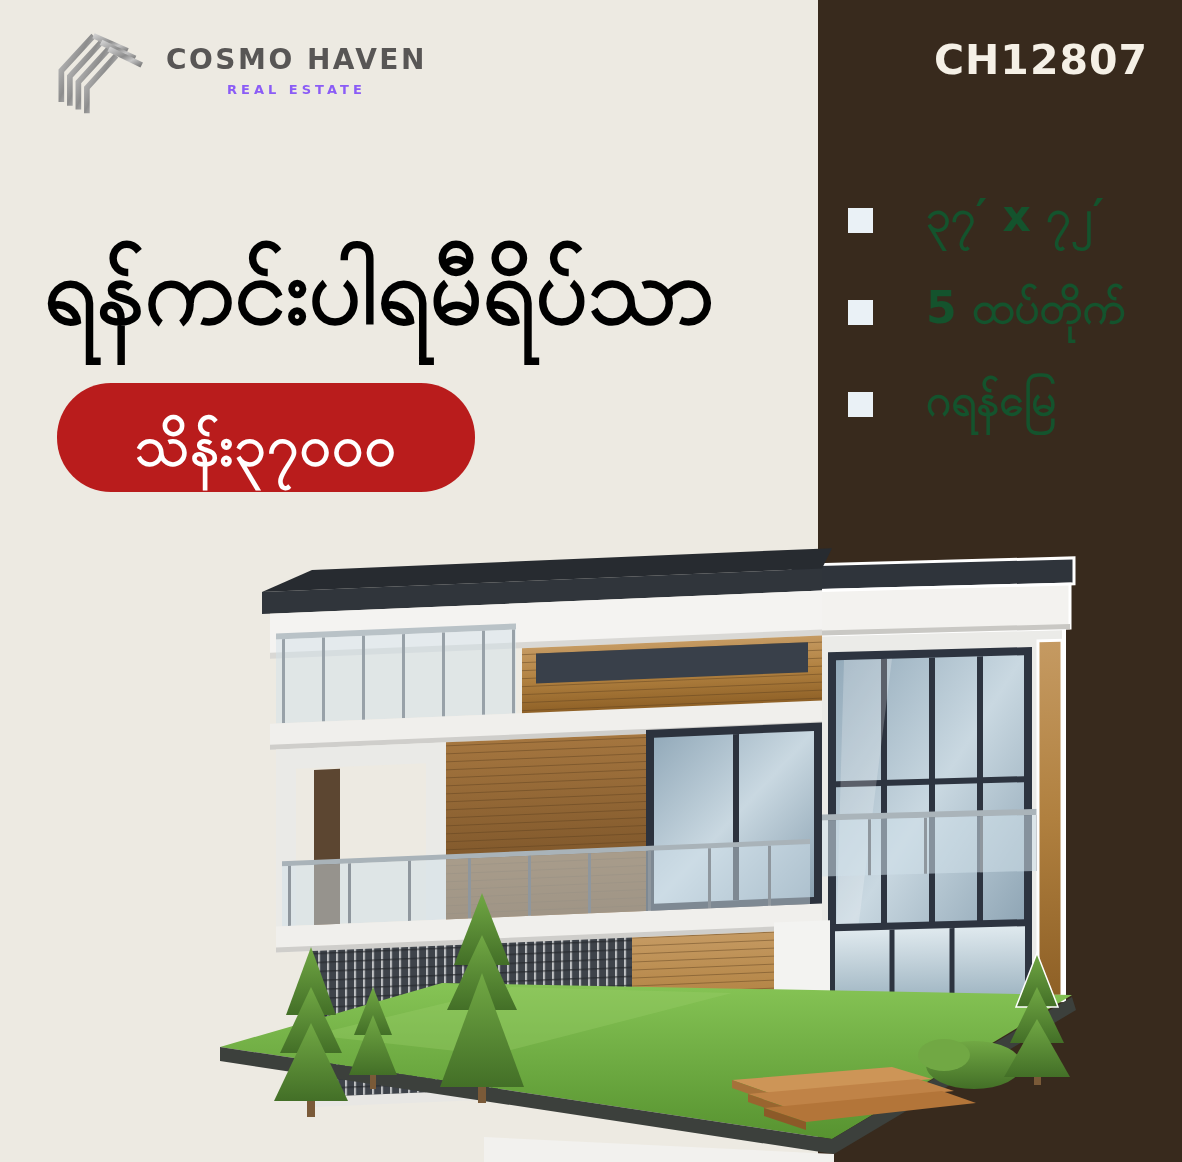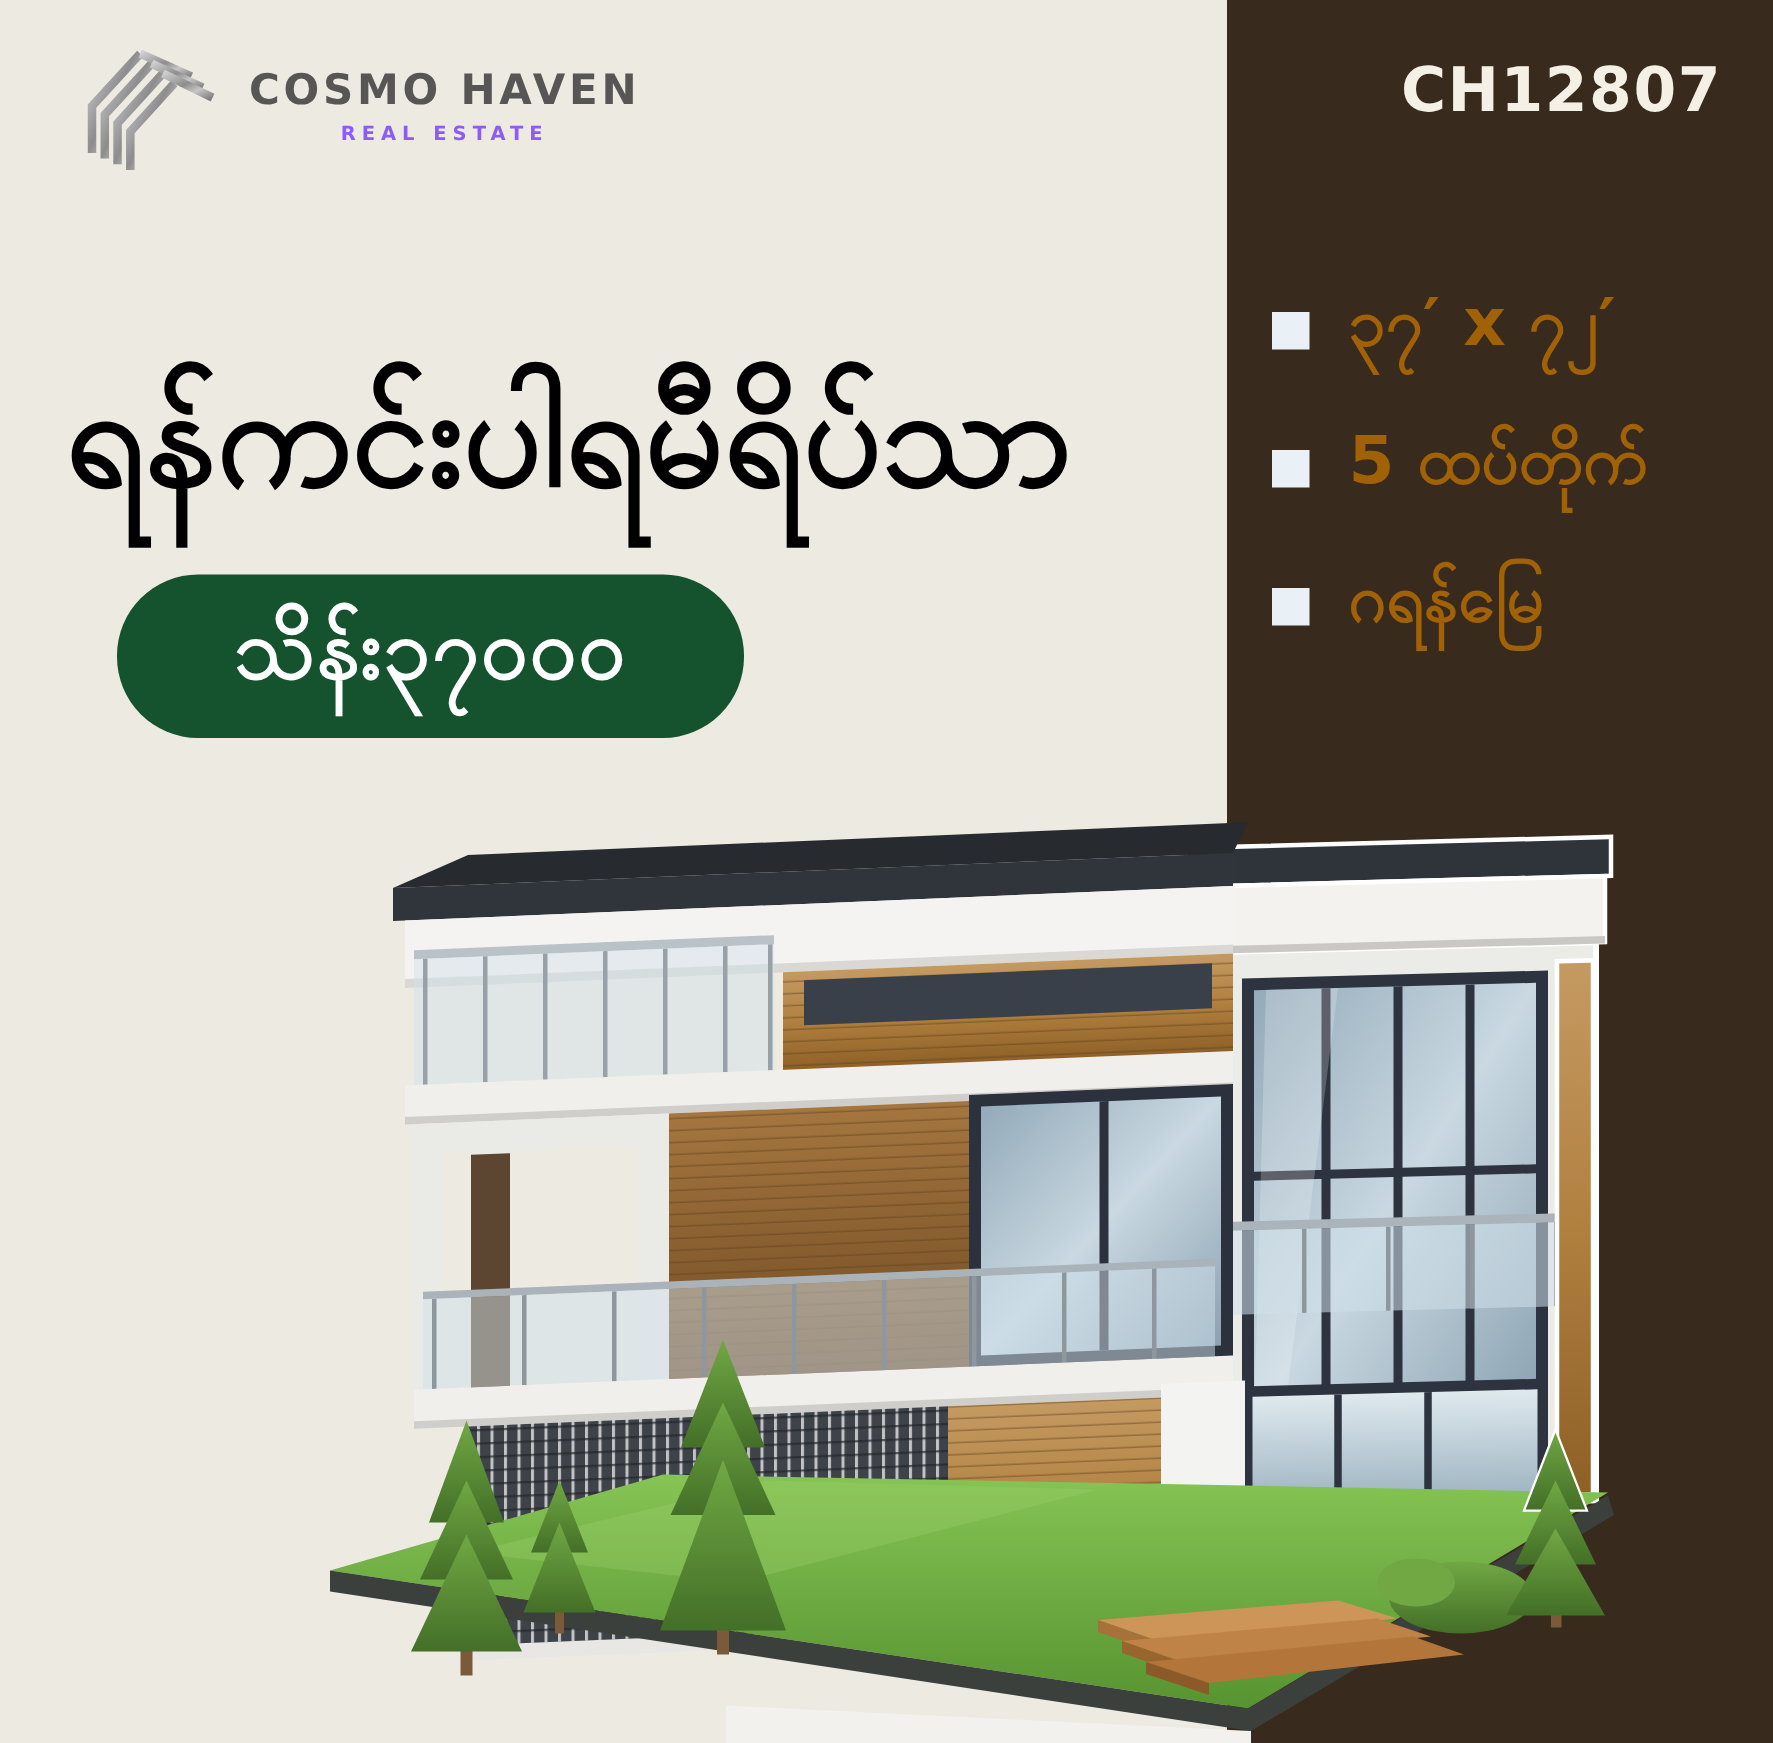--- a/index.html
+++ b/index.html
@@ -29,39 +29,39 @@
     font-size:41px;font-weight:bold;color:#f5f0e6;letter-spacing:1px;margin-left:25px;
   }
   
   .headline{
     position:absolute;left:44px;top:168px;width:772px;
     font-size:92px;line-height:1.35;font-weight:700;color:#000000;
     white-space:nowrap;
   }
   
   .price-badge{
-    position:absolute;left:78px;top:383px;width:418px;height:109px;
-    background:#14532d;border-radius:54px;
-    display:flex;align-items:center;justify-content:center;
+    position:absolute;left:57px;top:383px;width:418px;height:109px;
+    background:#b91c1c;border-radius:54px;
+    display:flex;align-items:flex-end;justify-content:center;
   }
   .price-badge span{
     font-size:56px;font-weight:800;color:#ffffff;letter-spacing:1px;
   }
   
   .features{
     position:absolute;left:848px;top:192px;margin:0;padding:0;list-style:none;
   }
   .feature{
     display:flex;align-items:flex-start;gap:26px;height:92px;
   }
   .bullet-square{
     width:25px;height:25px;background:#eaf1f6;margin-top:16px;flex:0 0 auto;
   }
   .feature-label{
-    font-size:44px;font-weight:bold;color:#a16207;line-height:1.1;white-space:nowrap;
+    font-size:44px;font-weight:bold;color:#14532d;line-height:1.1;white-space:nowrap;margin-left:27px;
   }
   .house-wrap{position:absolute;left:192px;top:495px;width:900px;height:667px;}
 </style>
 </head>
 <body>
 
 <div class="side-panel"></div>
 
 <div class="brand">
   <svg class="mark" viewBox="0 0 110 100">

